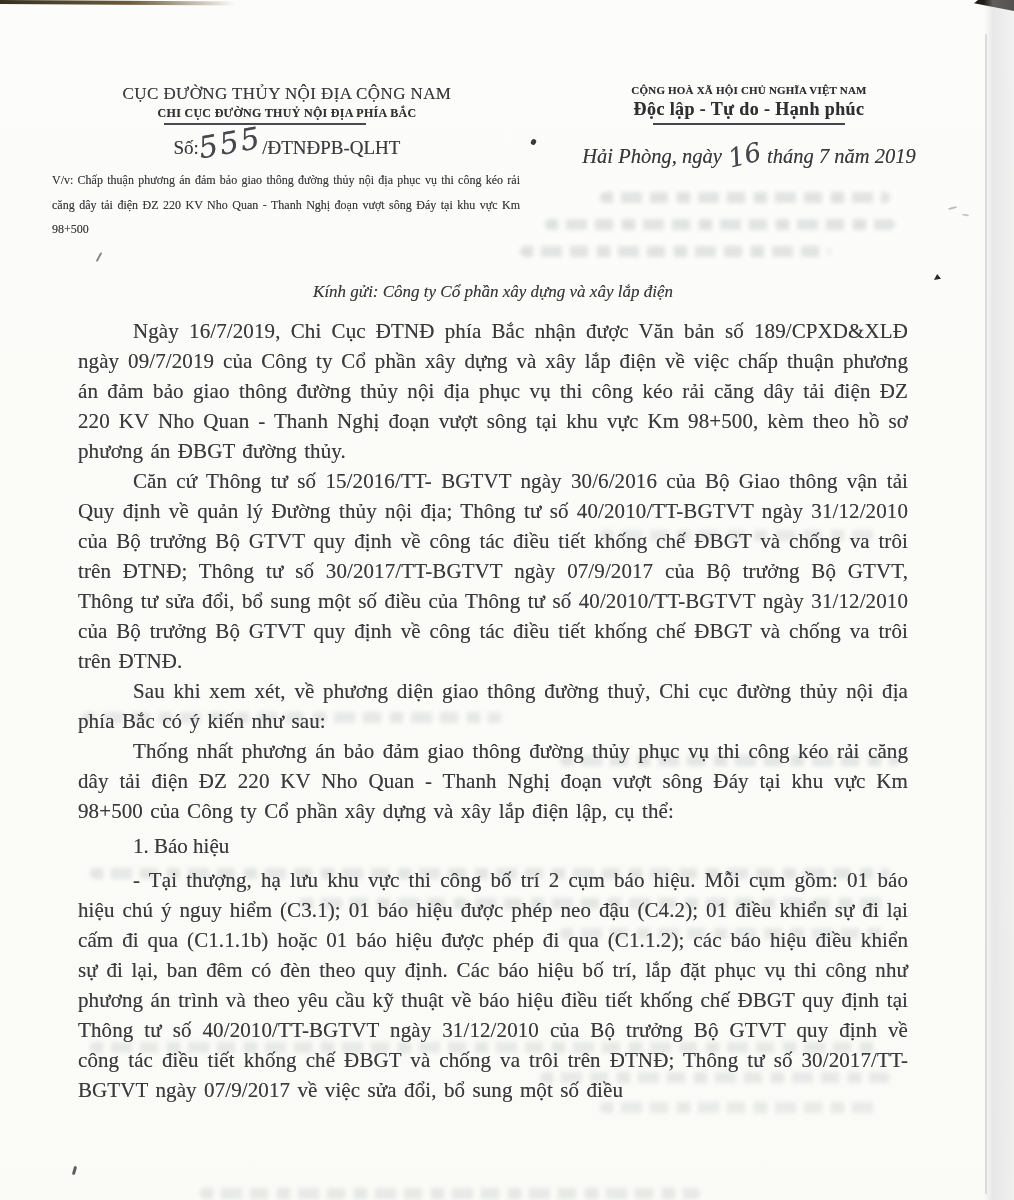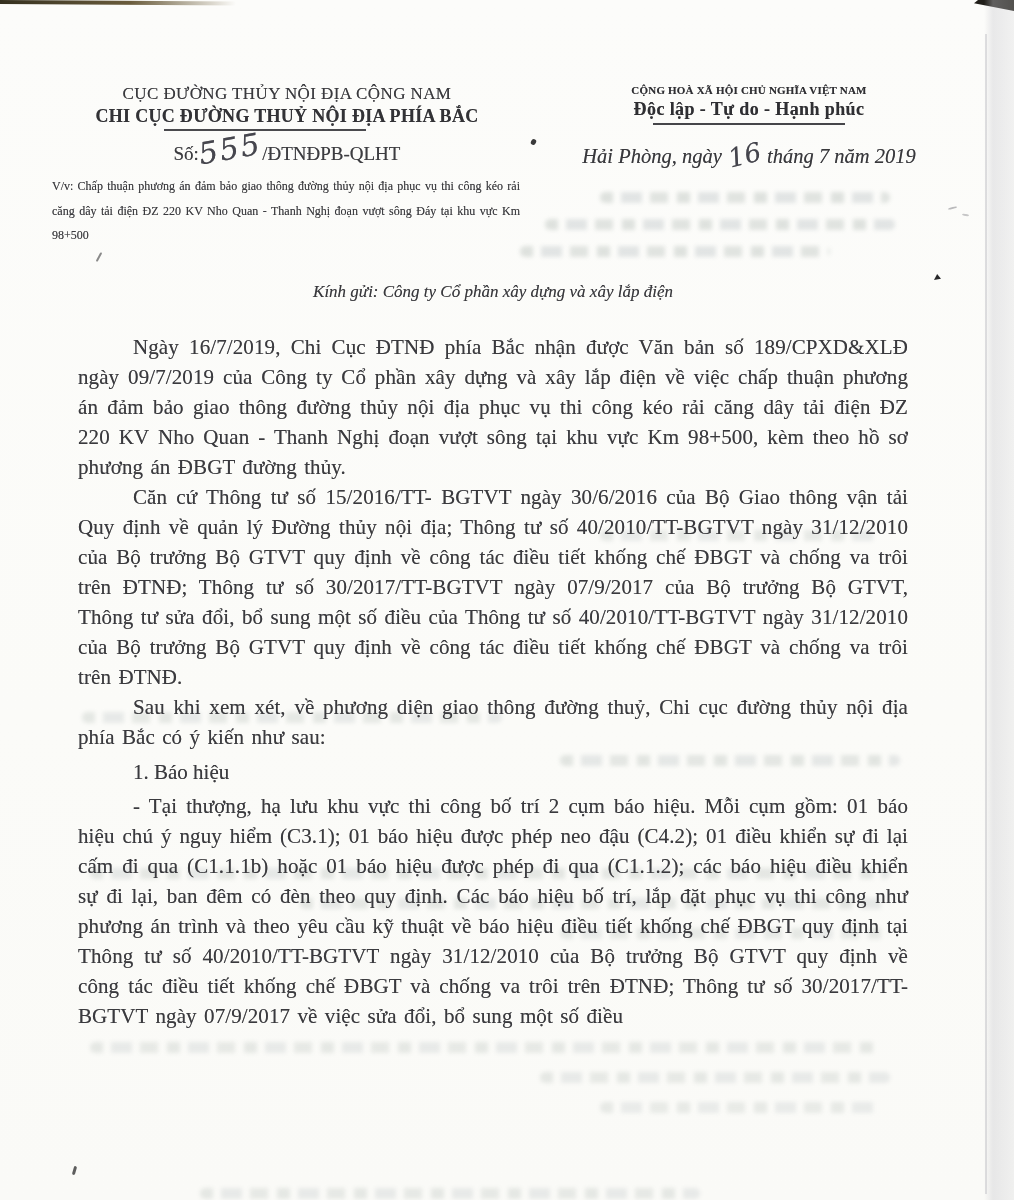--- a/index.html
+++ b/index.html
@@ -43,21 +43,21 @@
     background:repeating-linear-gradient(90deg,
       rgba(125,140,132,0.55) 0 13px, rgba(125,140,132,0.0) 13px 21px,
       rgba(118,132,140,0.45) 21px 42px, rgba(118,132,140,0.0) 42px 50px,
       rgba(125,140,132,0.5) 50px 68px, rgba(125,140,132,0.0) 68px 77px);
     filter:blur(2.2px);
     opacity:0.42;
   }
   
   .hdr-left{position:absolute;left:52px;top:84px;width:470px;text-align:center;}
   .hdr-left .org1{font-size:17px;letter-spacing:0.4px;color:#39393d;}
-  .hdr-left .org2{font-size:18px;font-weight:bold;letter-spacing:0.3px;color:#323236;margin-top:2px;}
+  .hdr-left .org2{font-size:12px;font-weight:bold;letter-spacing:0.3px;color:#323236;margin-top:2px;}
   .hdr-left .org-underline{width:202px;height:2px;background:#4a4a4e;margin:2px auto 0;position:relative;left:-22px;}
   .ref-line{margin-top:12px;font-size:19px;color:#3c3c40;}
   .handwritten-num{
     display:inline-block;font-family:"DejaVu Serif",serif;font-style:italic;
     font-size:30px;letter-spacing:2px;color:#46464e;
     transform:rotate(-10deg) translateY(-3px);vertical-align:middle;line-height:0;
     position:relative;top:-4px;
   }
   .subject{
     margin-top:9px;text-align:justify;font-size:12px;line-height:24.5px;
@@ -73,21 +73,21 @@
     font-size:26px;color:#44444c;transform:rotate(-14deg);line-height:0;
     position:relative;top:1px;margin:0 1px;
   }
   
   .body-text{position:absolute;left:78px;top:282px;width:830px;}
   .salutation{text-align:center;font-size:17px;color:#39393d;font-style:italic;}
   .para{
     font-size:21px;line-height:30px;text-align:justify;text-indent:55px;
     margin:0;color:#3a3a3e;word-spacing:2px;letter-spacing:0.1px;
   }
-  .para.first{margin-top:30px;}
+  .para.first{margin-top:14px;}
   .sec-heading{
     font-size:21px;line-height:30px;text-indent:55px;color:#3a3a3e;
     margin:5px 0 4px 0;
   }
   .txt{text-shadow:0 0 0.5px rgba(58,58,62,0.55);}
 </style>
 </head>
 <body>
 
 <div class="page">
@@ -136,17 +136,18 @@
       <span class="handwritten-day">16</span>
       <span>tháng 7 năm 2019</span>
     </div>
   </div>
 
   <div class="body-text txt">
     <div class="salutation">Kính gửi: Công ty Cổ phần xây dựng và xây lắp điện</div>
     <p class="para first">Ngày 16/7/2019, Chi Cục ĐTNĐ phía Bắc nhận được Văn bản số 189/CPXD&amp;XLĐ ngày 09/7/2019 của Công ty Cổ phần xây dựng và xây lắp điện về việc chấp thuận phương án đảm bảo giao thông đường thủy nội địa phục vụ thi công kéo rải căng dây tải điện ĐZ 220 KV Nho Quan - Thanh Nghị đoạn vượt sông tại khu vực Km 98+500, kèm theo hồ sơ phương án ĐBGT đường thủy.</p>
     <p class="para">Căn cứ Thông tư số 15/2016/TT- BGTVT ngày 30/6/2016 của Bộ Giao thông vận tải Quy định về quản lý Đường thủy nội địa; Thông tư số 40/2010/TT-BGTVT ngày 31/12/2010 của Bộ trưởng Bộ GTVT quy định về công tác điều tiết khống chế ĐBGT và chống va trôi trên ĐTNĐ; Thông tư số 30/2017/TT-BGTVT ngày 07/9/2017 của Bộ trưởng Bộ GTVT, Thông tư sửa đổi, bổ sung một số điều của Thông tư số 40/2010/TT-BGTVT ngày 31/12/2010 của Bộ trưởng Bộ GTVT quy định về công tác điều tiết khống chế ĐBGT và chống va trôi trên ĐTNĐ.</p>
     <p class="para">Sau khi xem xét, về phương diện giao thông đường thuỷ, Chi cục đường thủy nội địa phía Bắc có ý kiến như sau:</p>
+    <p class="para">Thống nhất phương án bảo đảm giao thông đường thủy phục vụ thi công kéo rải căng dây tải điện ĐZ 220 KV Nho Quan - Thanh Nghị đoạn vượt sông Đáy tại khu vực Km 98+500 của Công ty Cổ phần xây dựng và xây lắp điện lập, cụ thể:</p>
     <div class="sec-heading">1. Báo hiệu</div>
     <p class="para">- Tại thượng, hạ lưu khu vực thi công bố trí 2 cụm báo hiệu. Mỗi cụm gồm: 01 báo hiệu chú ý nguy hiểm (C3.1); 01 báo hiệu được phép neo đậu (C4.2); 01 điều khiển sự đi lại cấm đi qua (C1.1.1b) hoặc 01 báo hiệu được phép đi qua (C1.1.2); các báo hiệu điều khiển sự đi lại, ban đêm có đèn theo quy định. Các báo hiệu bố trí, lắp đặt phục vụ thi công như phương án trình và theo yêu cầu kỹ thuật về báo hiệu điều tiết khống chế ĐBGT quy định tại Thông tư số 40/2010/TT-BGTVT ngày 31/12/2010 của Bộ trưởng Bộ GTVT quy định về công tác điều tiết khống chế ĐBGT và chống va trôi trên ĐTNĐ; Thông tư số 30/2017/TT-BGTVT ngày 07/9/2017 về việc sửa đổi, bổ sung một số điều</p>
   </div>
 
 </div>
 
 </body></html>

